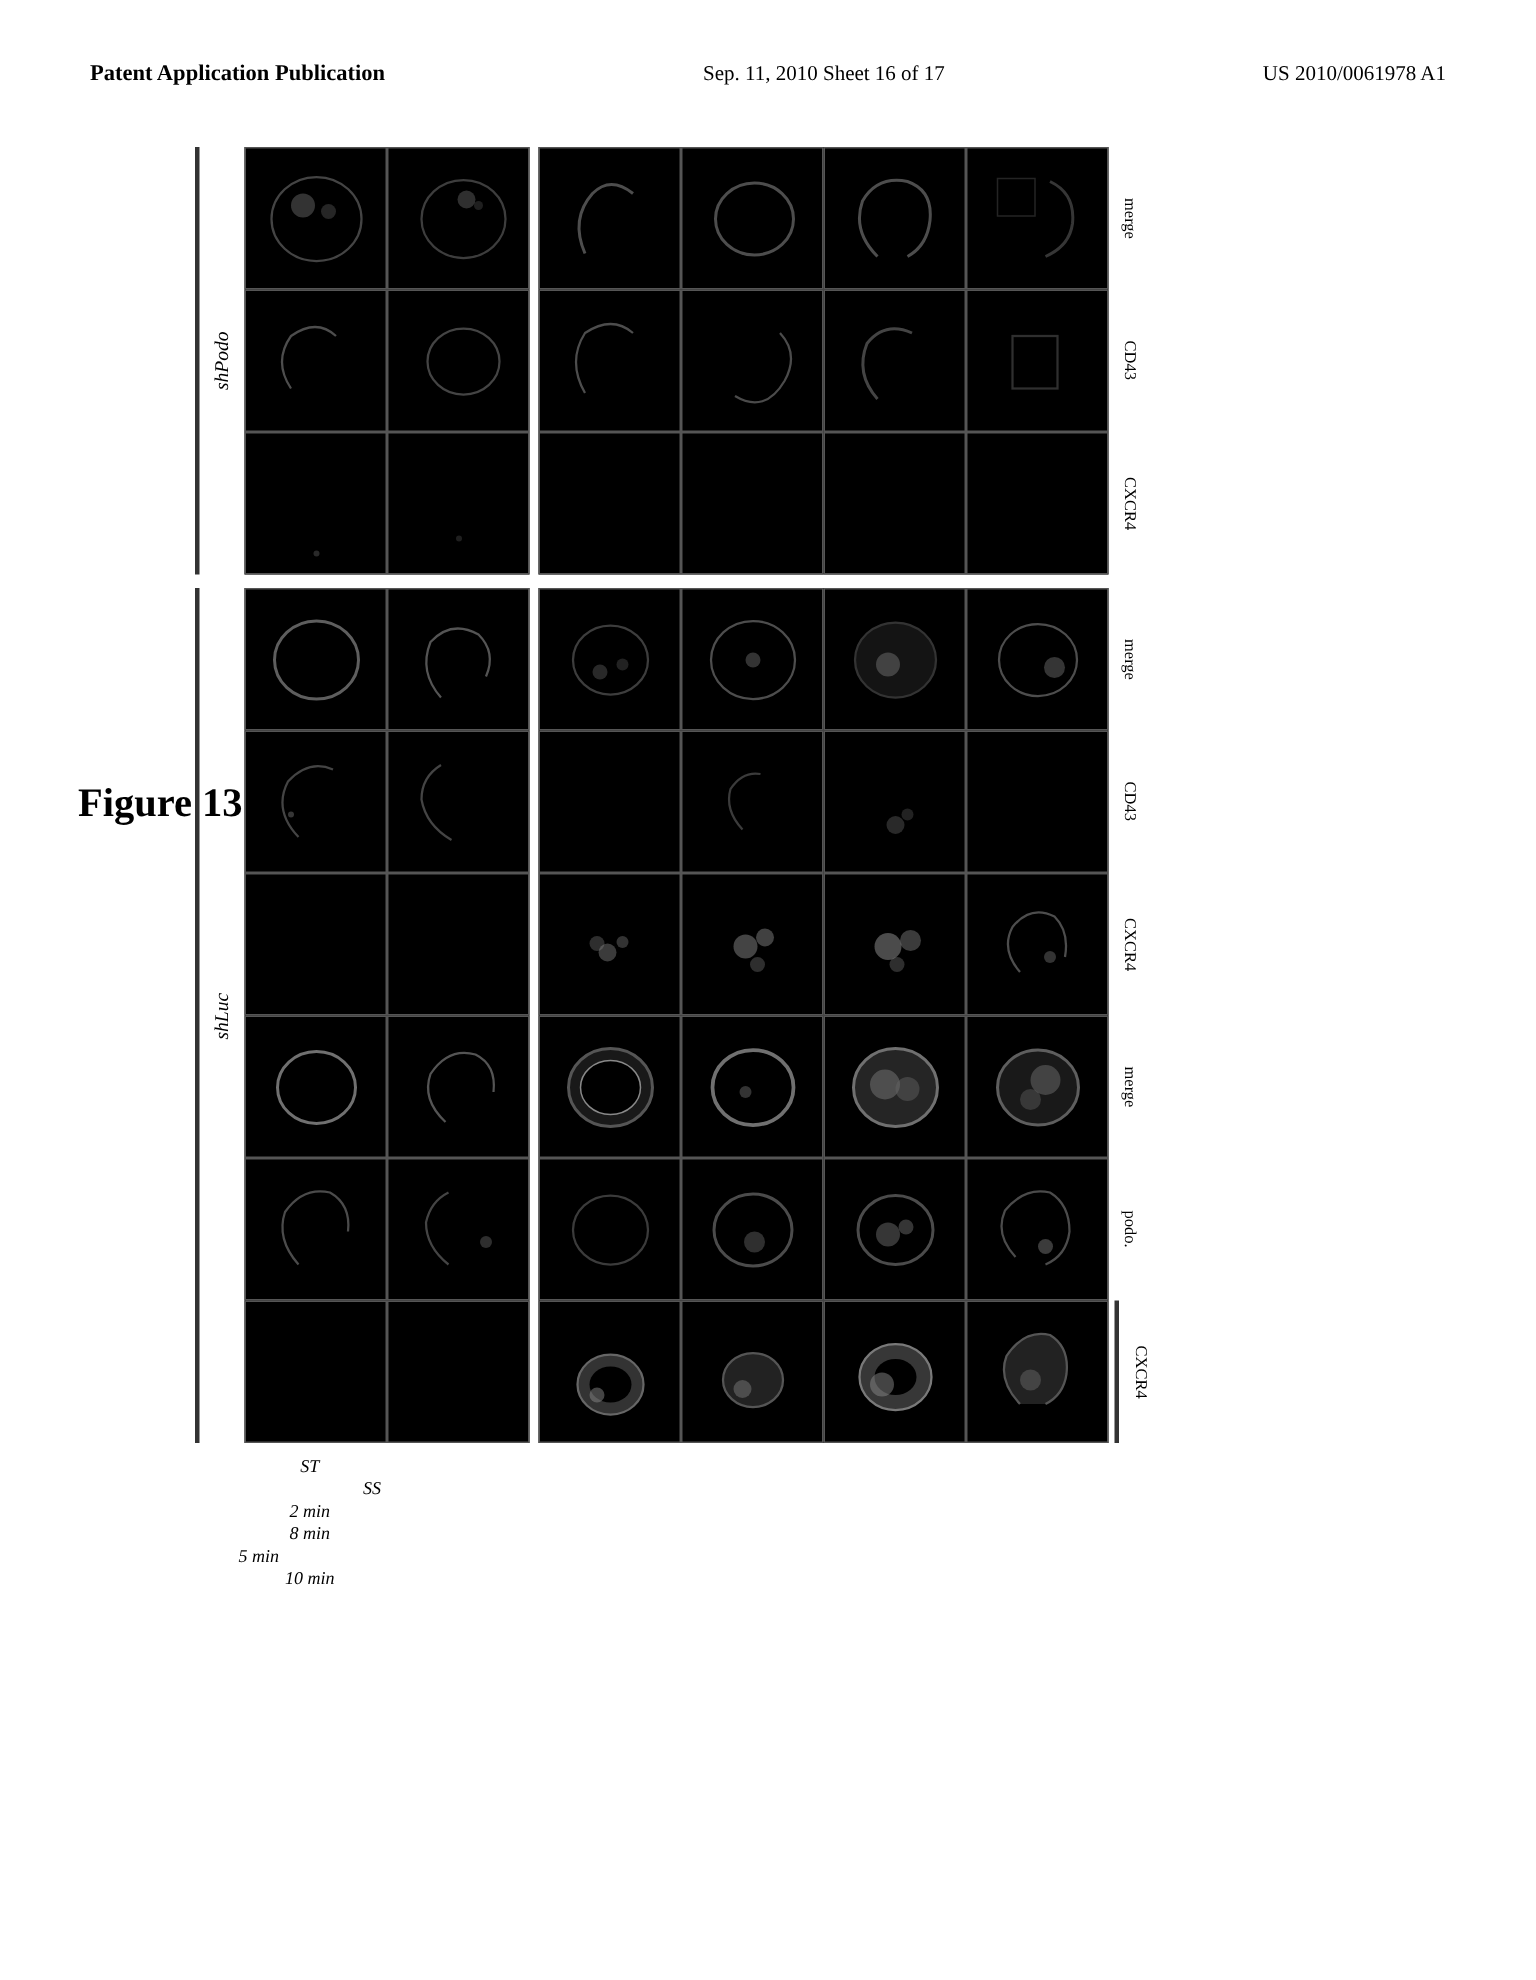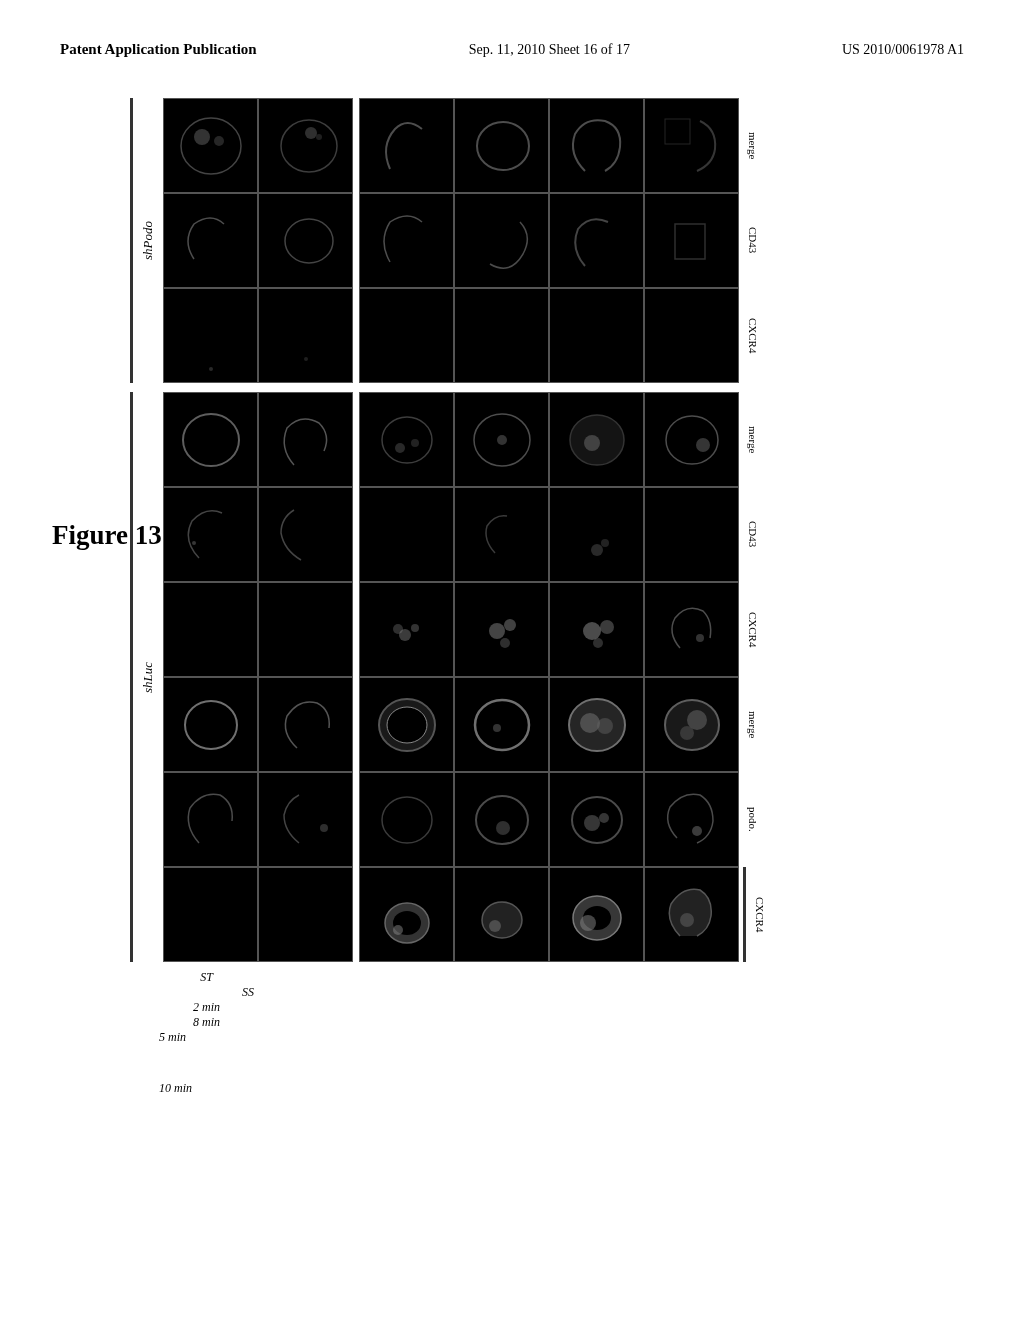--- a/index.html
+++ b/index.html
@@ -400,16 +400,16 @@
     </div>
   </div>
 
   <div style="display:flex; flex-direction:column; margin-top:8px; margin-left:29px;">
     <div style="width:95px; text-align:center; font-size:12px; font-style:italic;">ST</div>
     <div style="width:95px; text-align:right; font-size:12px; font-style:italic;">SS</div>
     <div style="width:6px;"></div>
     <div style="width:95px; text-align:center; font-size:12px; font-style:italic;">2 min</div>
     <div style="width:95px; text-align:center; font-size:12px; font-style:italic;">8 min</div>
     <div style="width:95px; text-align:left; font-size:12px; font-style:italic;">5 min</div>
-    <div style="width:95px; text-align:left; font-size:12px; font-style:italic;margin-top:36px;">10 min</div>
+    <div style="width:95px; text-align:center; font-size:12px; font-style:italic;">10 min</div>
   </div>
 
 </div>
 
 </body></html>

